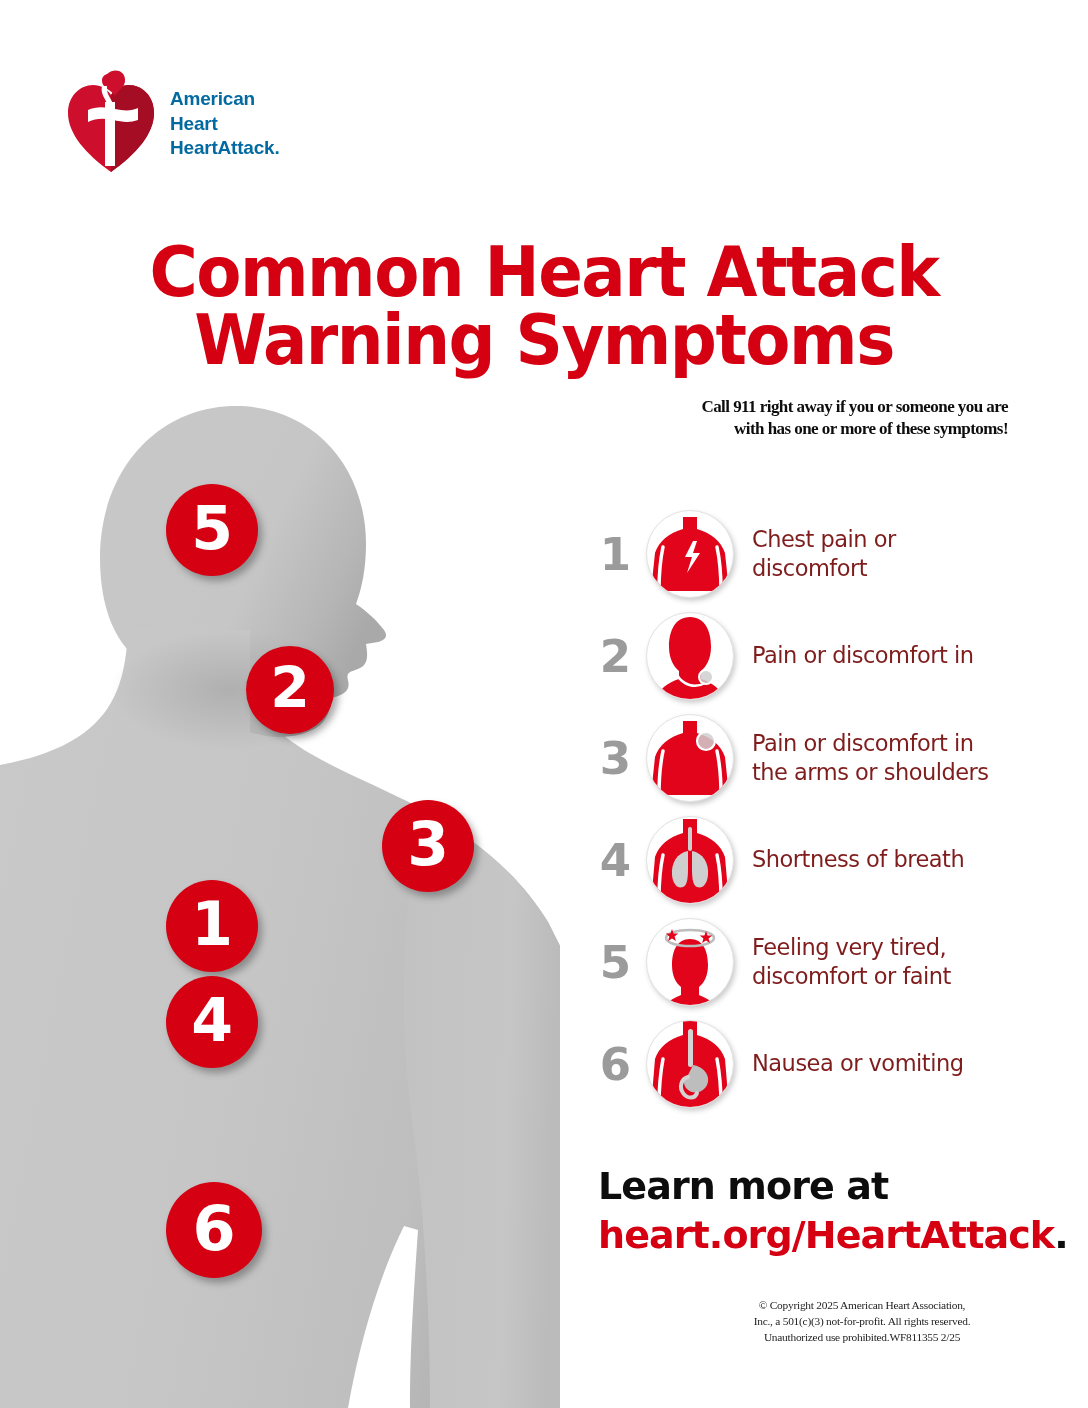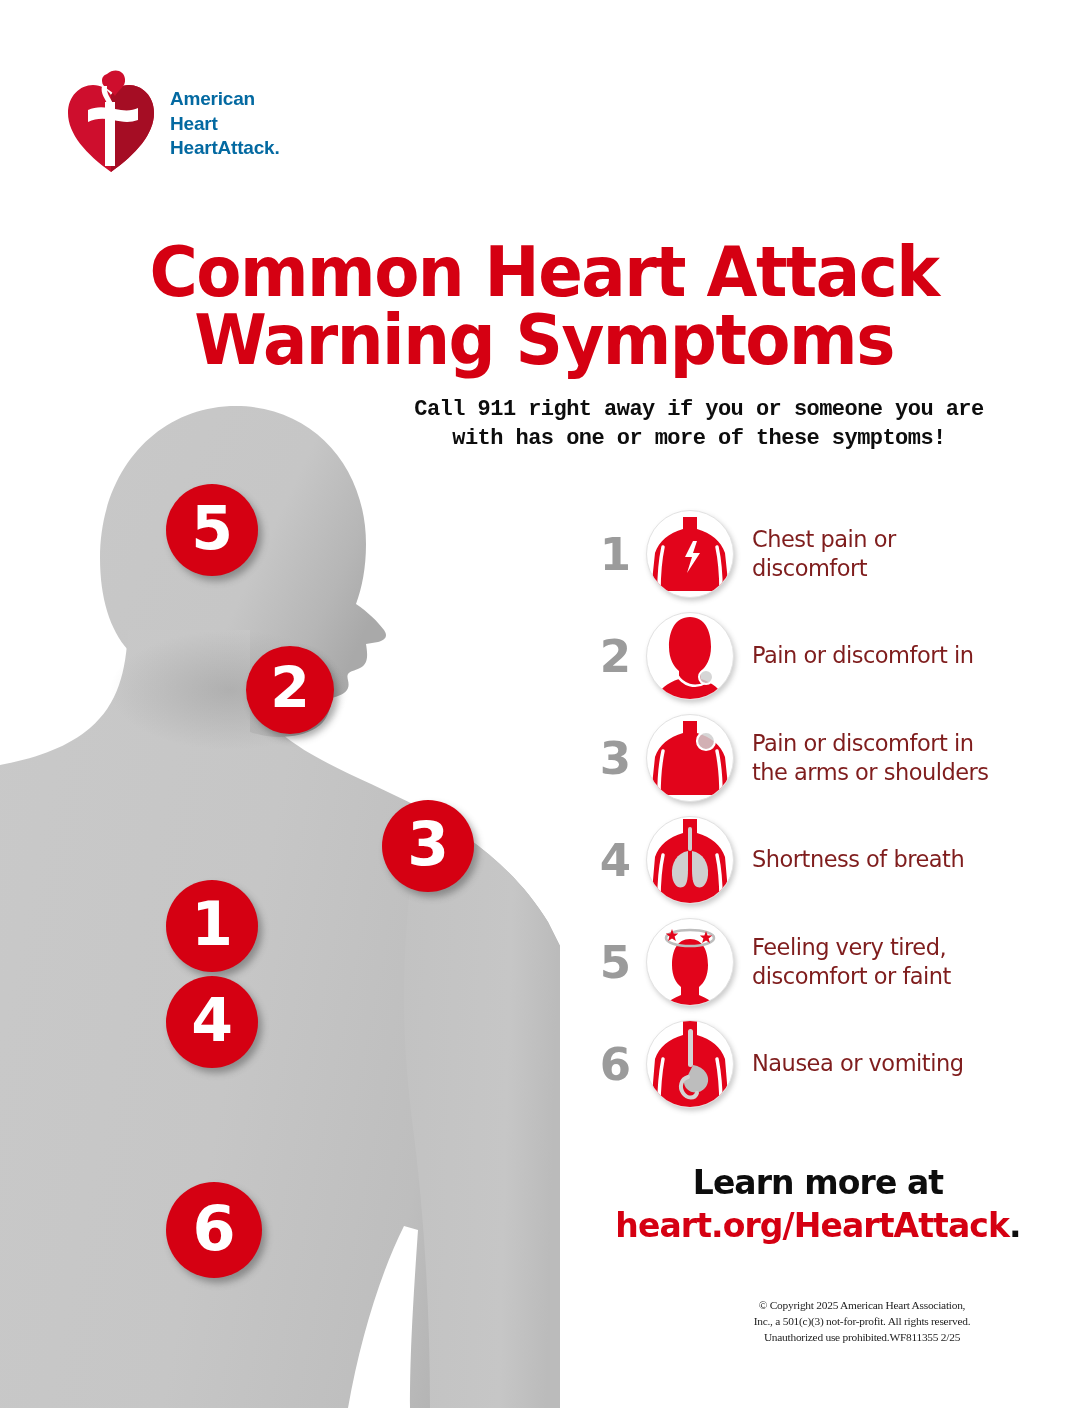--- a/index.html
+++ b/index.html
@@ -62,24 +62,24 @@
     transform-origin: 50% 0;
   }
   #title .tline { display: block; }
 
   
   #subtitle {
     position: absolute;
     left: 390px;
     top: 396px;
     width: 618px;
-    text-align: center;
-    font-family: Liberation Mono, monospace;
-    font-weight: bold;
-    font-size: 22px;
+    text-align: right;
+    font-family: Liberation Serif, serif;
+    font-weight: bold;
+    font-size: 17px;
     line-height: 1.30;
     color: #0d0d0d;
     letter-spacing: -0.55px;
   }
   #subtitle .sline { display: block; }
 
   
   #silhouette {
     position: absolute;
     left: 0;
@@ -158,25 +158,24 @@
   .sym-label .lline { display: block; }
 
   
   #learn-more {
     position: absolute;
     left: 598px;
     top: 1162px;
     width: 440px;
     font-family: "DejaVu Sans", sans-serif;
     font-weight: bold;
-    font-size: 33px;
+    font-size: 38px;
     line-height: 1.30;
     letter-spacing: -0.9px;
     color: #0d0d0d;
-    text-align: center;
   }
   #learn-more .lm2 { display: block; color: #D50012; }
   #learn-more .lm2 .dot { color: #0d0d0d; }
 
   
   #copyright {
     position: absolute;
     left: 700px;
     top: 1297px;
     width: 324px;

